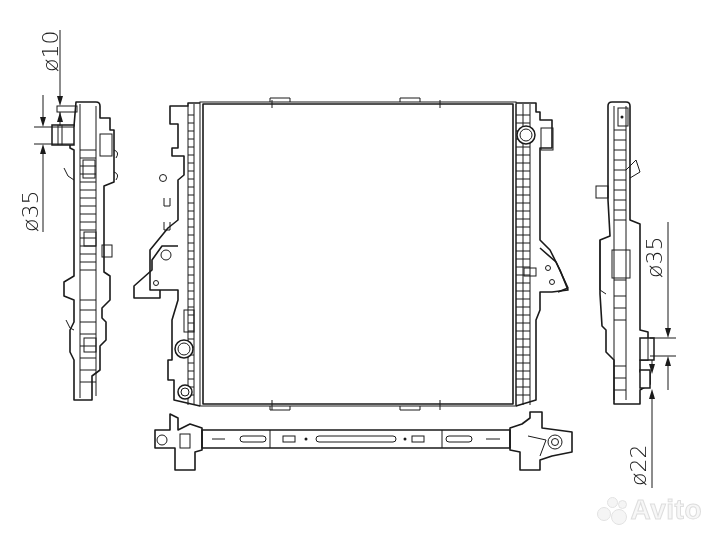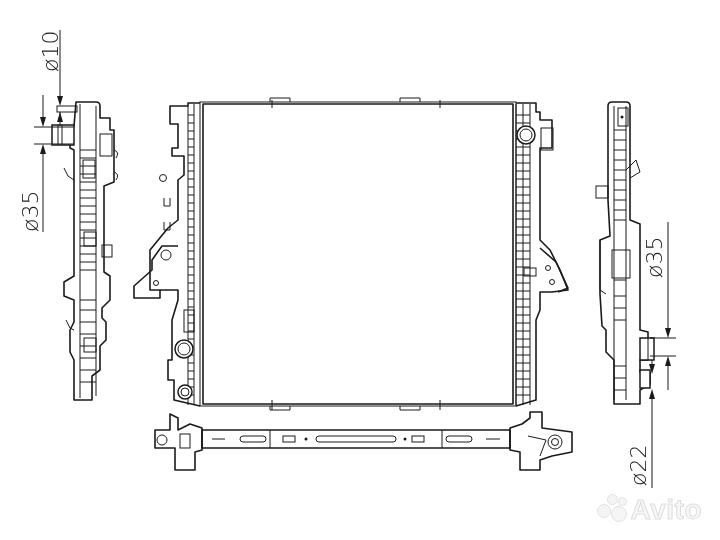--- a/index.html
+++ b/index.html
@@ -4,21 +4,21 @@
   <style>
     html, body { margin: 0; padding: 0; background: #ffffff; }
     body { width: 720px; height: 540px; position: relative; overflow: hidden; font-family: "Liberation Sans", sans-serif; }
     svg.drawing { position: absolute; left: 0; top: 0; }
     .ln { fill: none; stroke: #1a1a1a; stroke-width: 1.6; stroke-linejoin: round; }
     .lt { fill: none; stroke: #1a1a1a; stroke-width: 1; }
     .fill-w { fill: #ffffff; stroke: #1a1a1a; stroke-width: 1.5; }
     .dim { stroke: #1a1a1a; stroke-width: 1; fill: none; }
     .arrow { fill: #1a1a1a; }
     .dim-label { font-family: "DejaVu Sans", sans-serif; font-size: 22px; fill: #1a1a1a; font-weight: 300; }
-    .watermark { position: absolute; right: 18px; bottom: 14px; display: flex; gap: 4px; opacity: 0.85; }
+    .watermark { position: absolute; right: 18px; bottom: 14px; display: flex; align-items: center; gap: 4px; opacity: 0.85; }
     .watermark .dots { position: relative; width: 30px; height: 26px; }
     .watermark .dots span { position: absolute; border-radius: 50%; background: #f4f4f4; border: 1px solid #dddddd; }
     .watermark .txt { font-family: "Liberation Sans", sans-serif; font-size: 28px; color: #f6f6f6; font-weight: bold; -webkit-text-stroke: 1px #d8d8d8; letter-spacing: 0.5px; }
   </style>
 </head>
 <body>
 
 <svg class="drawing" width="720" height="540" viewBox="0 0 720 540" xmlns="http://www.w3.org/2000/svg">
 
   <g>

